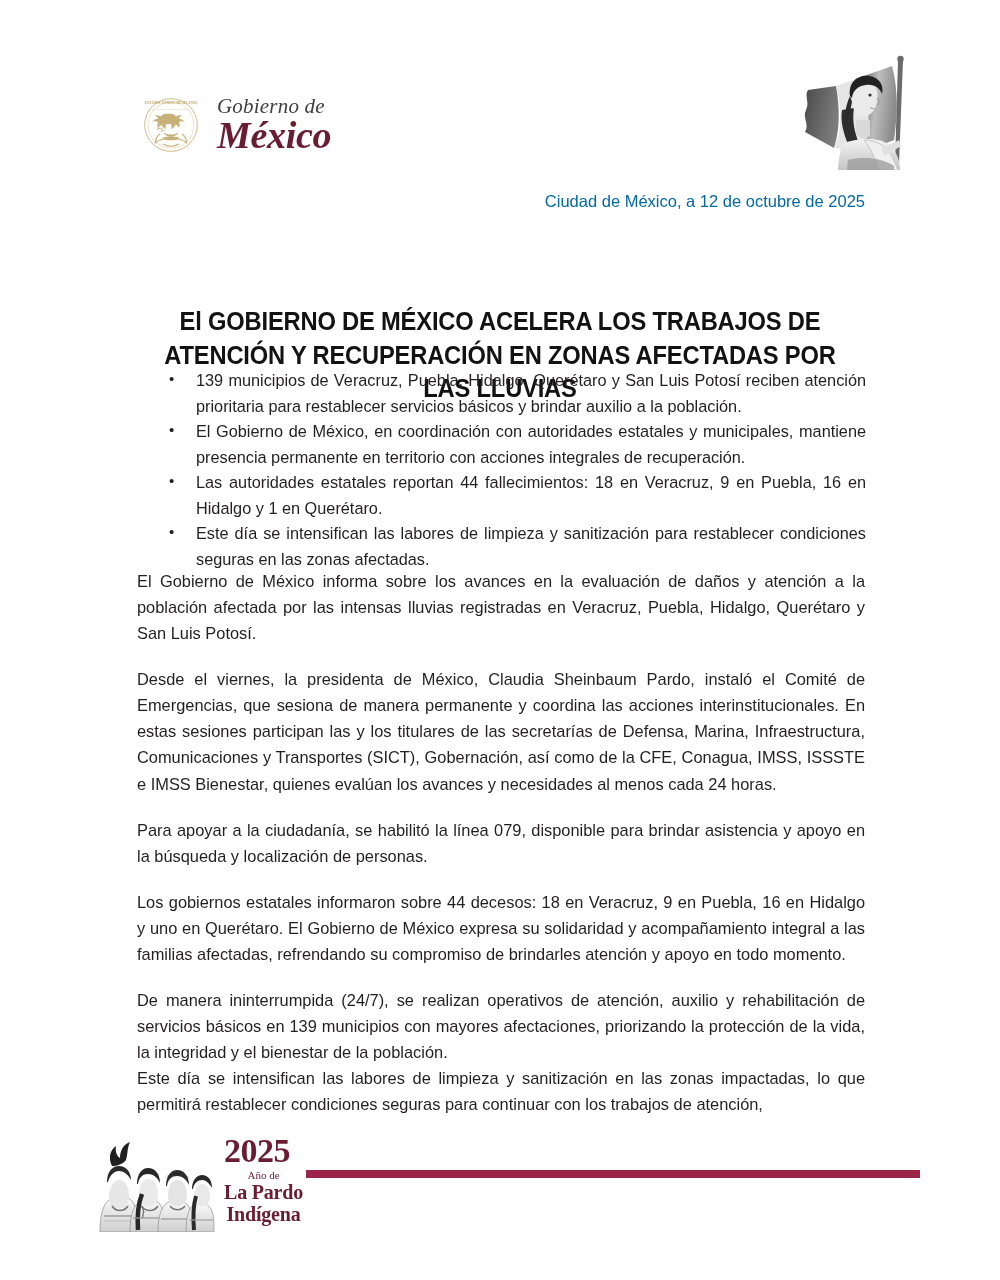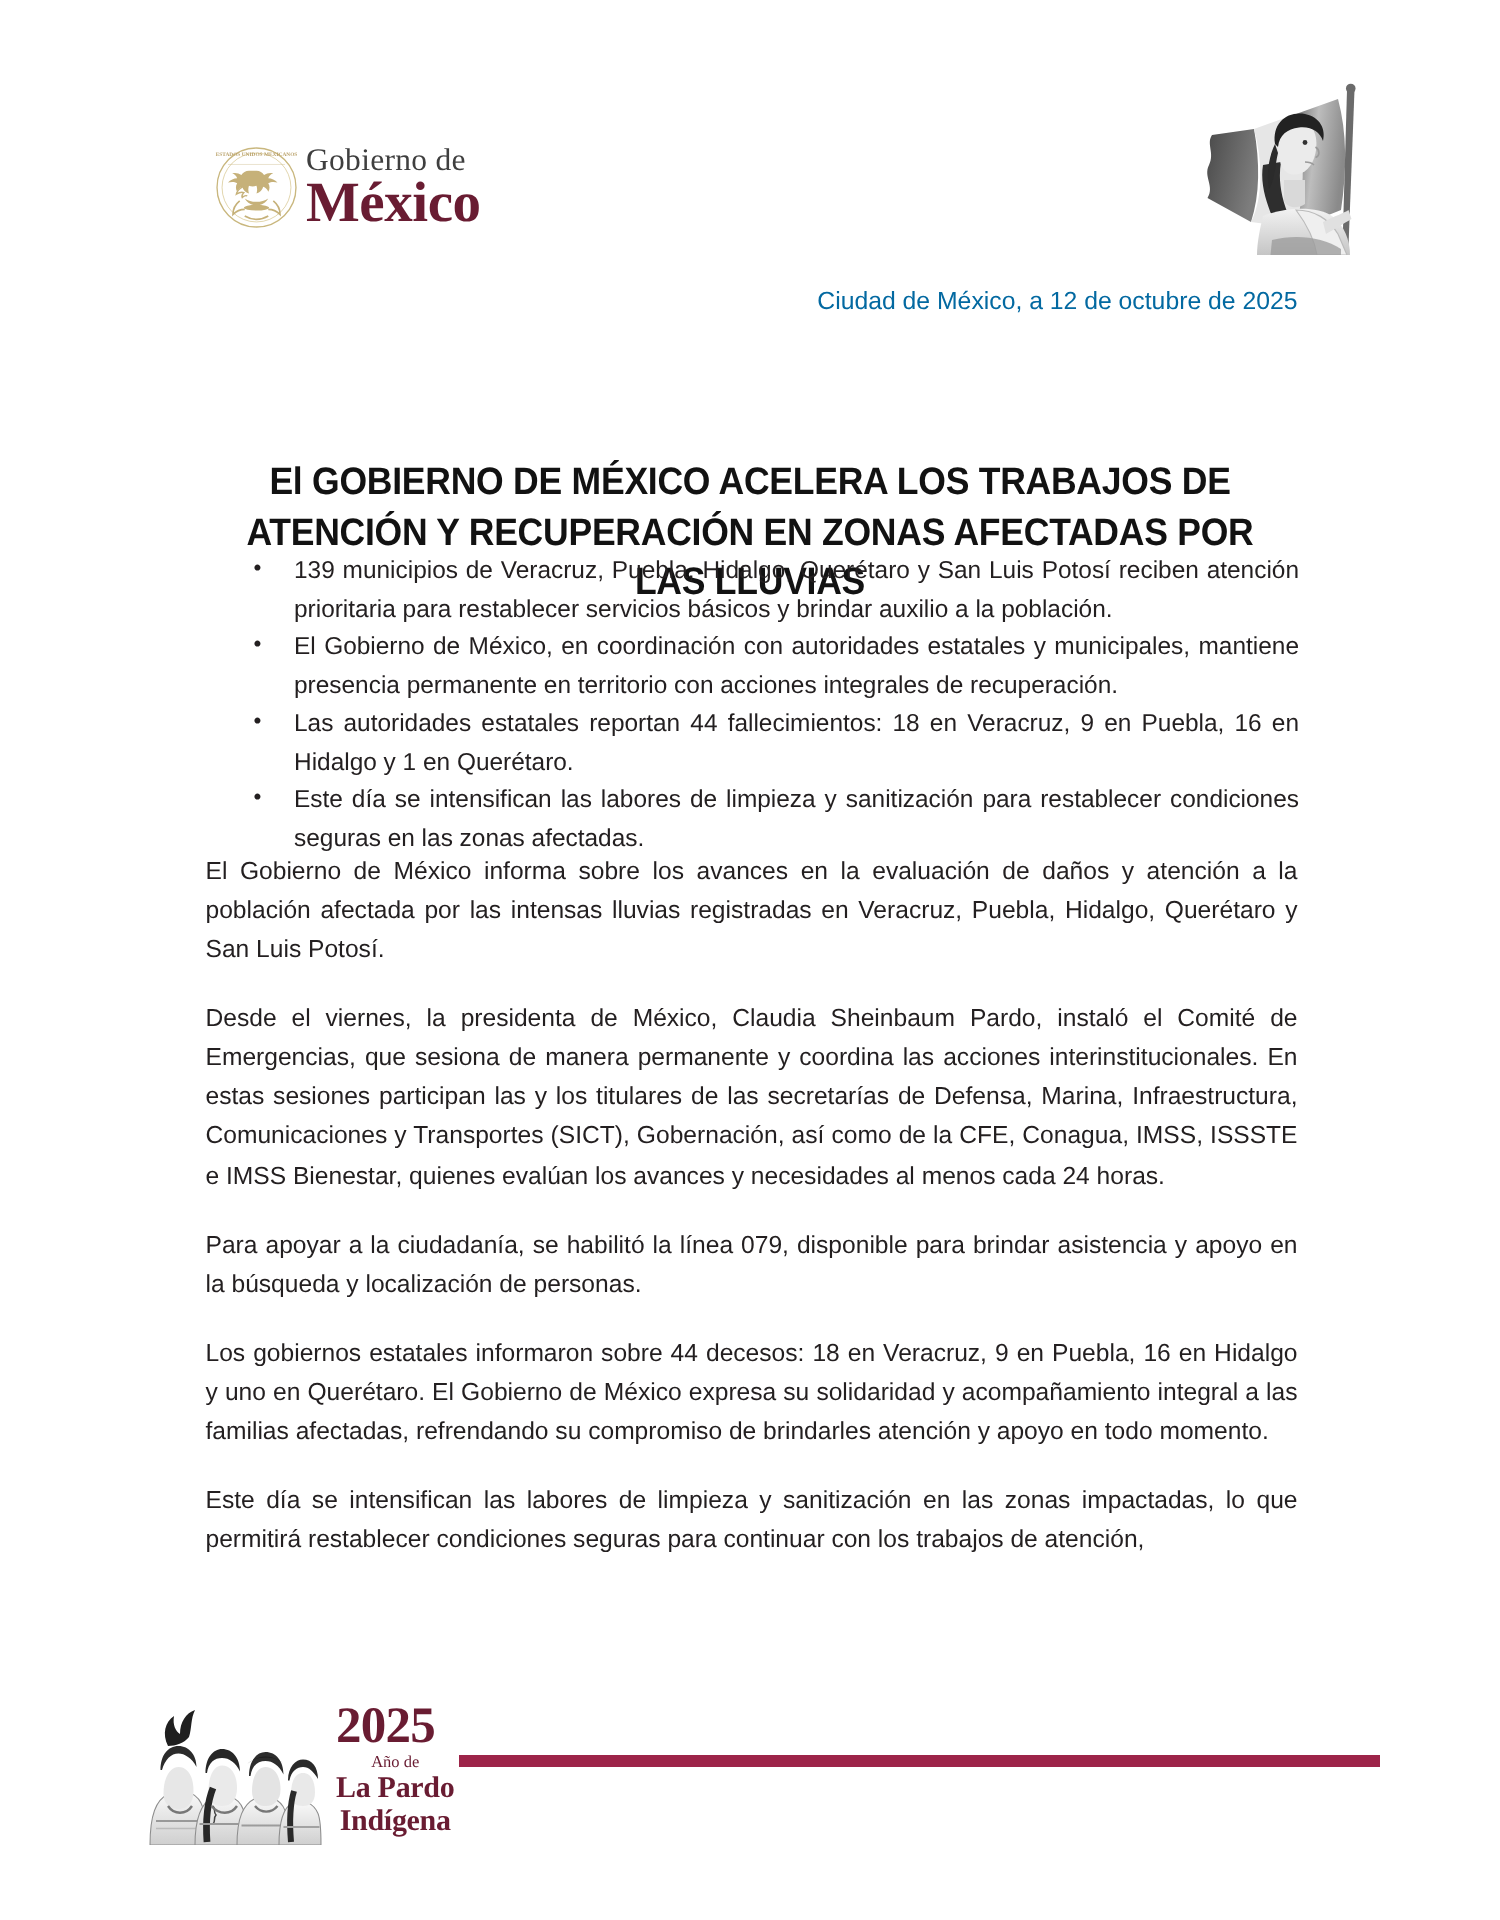--- a/index.html
+++ b/index.html
@@ -23,21 +23,22 @@
     width: 1000px;
     height: 185px;
   }
 
   #gob-logo {
     position: absolute;
     left: 143px;
     top: 96px;
     display: flex;
     align-items: center;
-    gap: 5px;
+    gap: 18px;
+    font-style: italic;
   }
   #eagle-seal {
     width: 56px;
     height: 56px;
     flex: 0 0 auto;
   }
   #gob-wordmark {
     display: flex;
     flex-direction: column;
     line-height: 1;
@@ -146,21 +147,21 @@
     left: 0;
     top: 1128px;
     width: 1000px;
     height: 152px;
   }
   #indigena-logo {
     position: absolute;
     left: 90px;
     top: 6px;
     display: flex;
-    align-items: flex-start;
+    align-items: center;
     gap: 6px;
   }
   #indigena-art {
     width: 128px;
     height: 96px;
     flex: 0 0 auto;
   }
   #indigena-text {
     font-family: "Liberation Serif", serif;
     color: #691C32;
@@ -288,20 +289,21 @@
   <li>El Gobierno de México, en coordinación con autoridades estatales y municipales, mantiene presencia permanente en territorio con acciones integrales de recuperación.</li>
   <li>Las autoridades estatales reportan 44 fallecimientos: 18 en Veracruz, 9 en Puebla, 16 en Hidalgo y 1 en Querétaro.</li>
   <li>Este día se intensifican las labores de limpieza y sanitización para restablecer condiciones seguras en las zonas afectadas.</li>
 </ul>
 
 <div id="body-copy">
   <p>El Gobierno de México informa sobre los avances en la evaluación de daños y atención a la población afectada por las intensas lluvias registradas en Veracruz, Puebla, Hidalgo, Querétaro y San Luis Potosí.</p>
   <p>Desde el viernes, la presidenta de México, Claudia Sheinbaum Pardo, instaló el Comité de Emergencias, que sesiona de manera permanente y coordina las acciones interinstitucionales. En estas sesiones participan las y los titulares de las secretarías de Defensa, Marina, Infraestructura, Comunicaciones y Transportes (SICT), Gobernación, así como de la CFE, Conagua, IMSS, ISSSTE e IMSS Bienestar, quienes evalúan los avances y necesidades al menos cada 24 horas.</p>
   <p>Para apoyar a la ciudadanía, se habilitó la línea 079, disponible para brindar asistencia y apoyo en la búsqueda y localización de personas.</p>
   <p>Los gobiernos estatales informaron sobre 44 decesos: 18 en Veracruz, 9 en Puebla, 16 en Hidalgo y uno en Querétaro. El Gobierno de México expresa su solidaridad y acompañamiento integral a las familias afectadas, refrendando su compromiso de brindarles atención y apoyo en todo momento.</p>
+  <p class="tight">De manera ininterrumpida (24/7), se realizan operativos de atención, auxilio y rehabilitación de servicios básicos en 139 municipios con mayores afectaciones, priorizando la protección de la vida, la integridad y el bienestar de la población.</p>
   <p class="tight">Este día se intensifican las labores de limpieza y sanitización en las zonas impactadas, lo que permitirá restablecer condiciones seguras para continuar con los trabajos de atención,</p>
 </div>
 
 <div id="footer">
   <div id="indigena-logo">
     <svg id="indigena-art" viewBox="0 0 128 96">
       <defs>
         <linearGradient id="bl" x1="0" y1="0" x2="0" y2="1">
           <stop offset="0%" stop-color="#fafafa"></stop>
           <stop offset="100%" stop-color="#cfcfcf"></stop>

